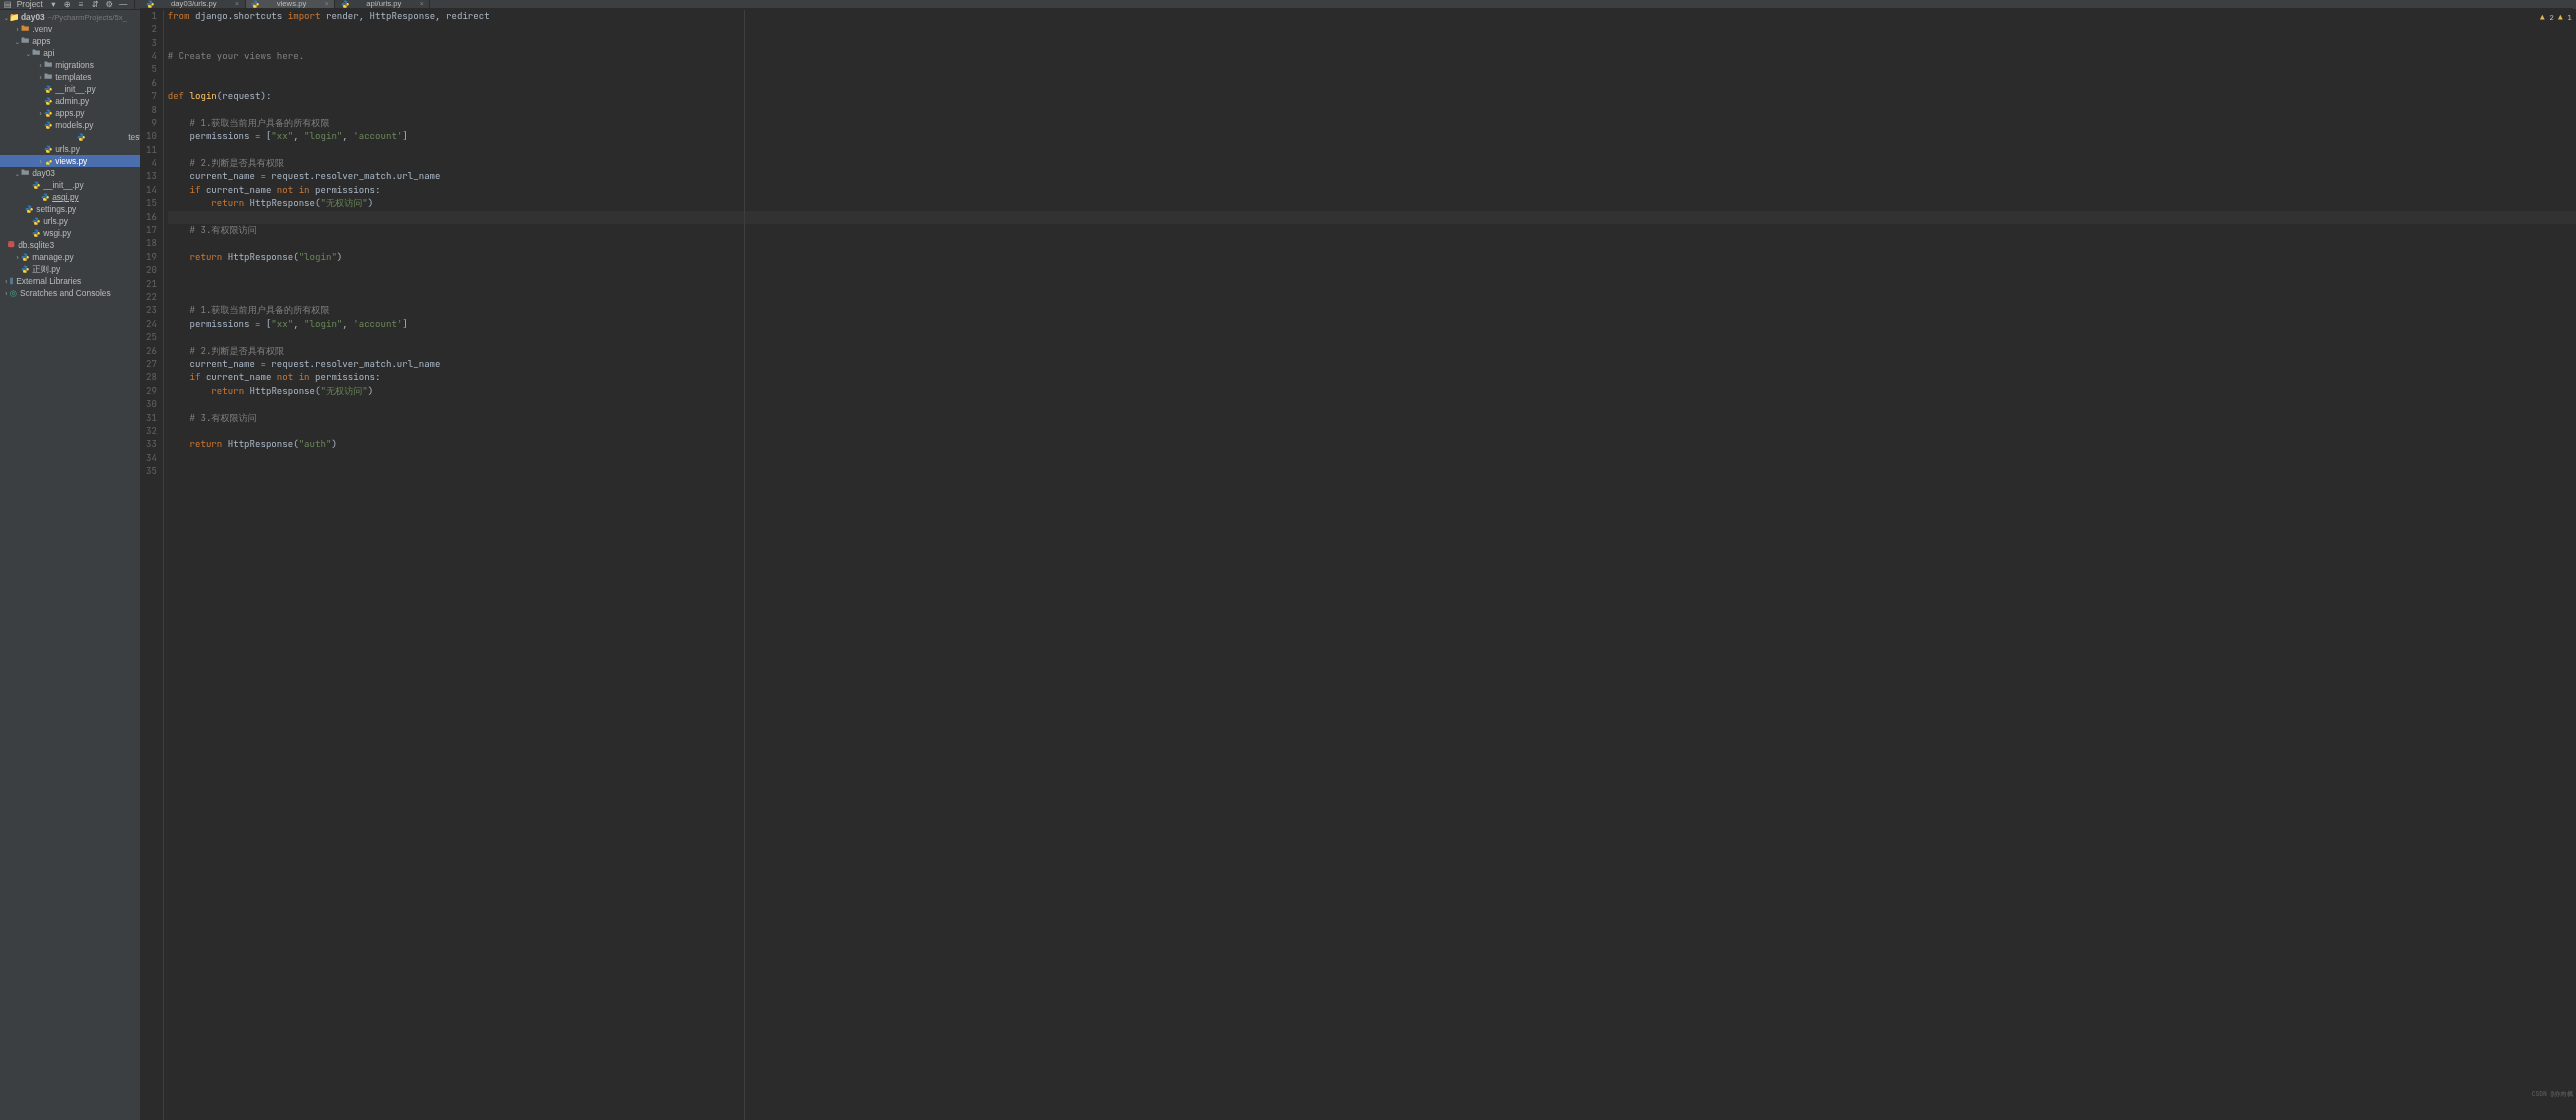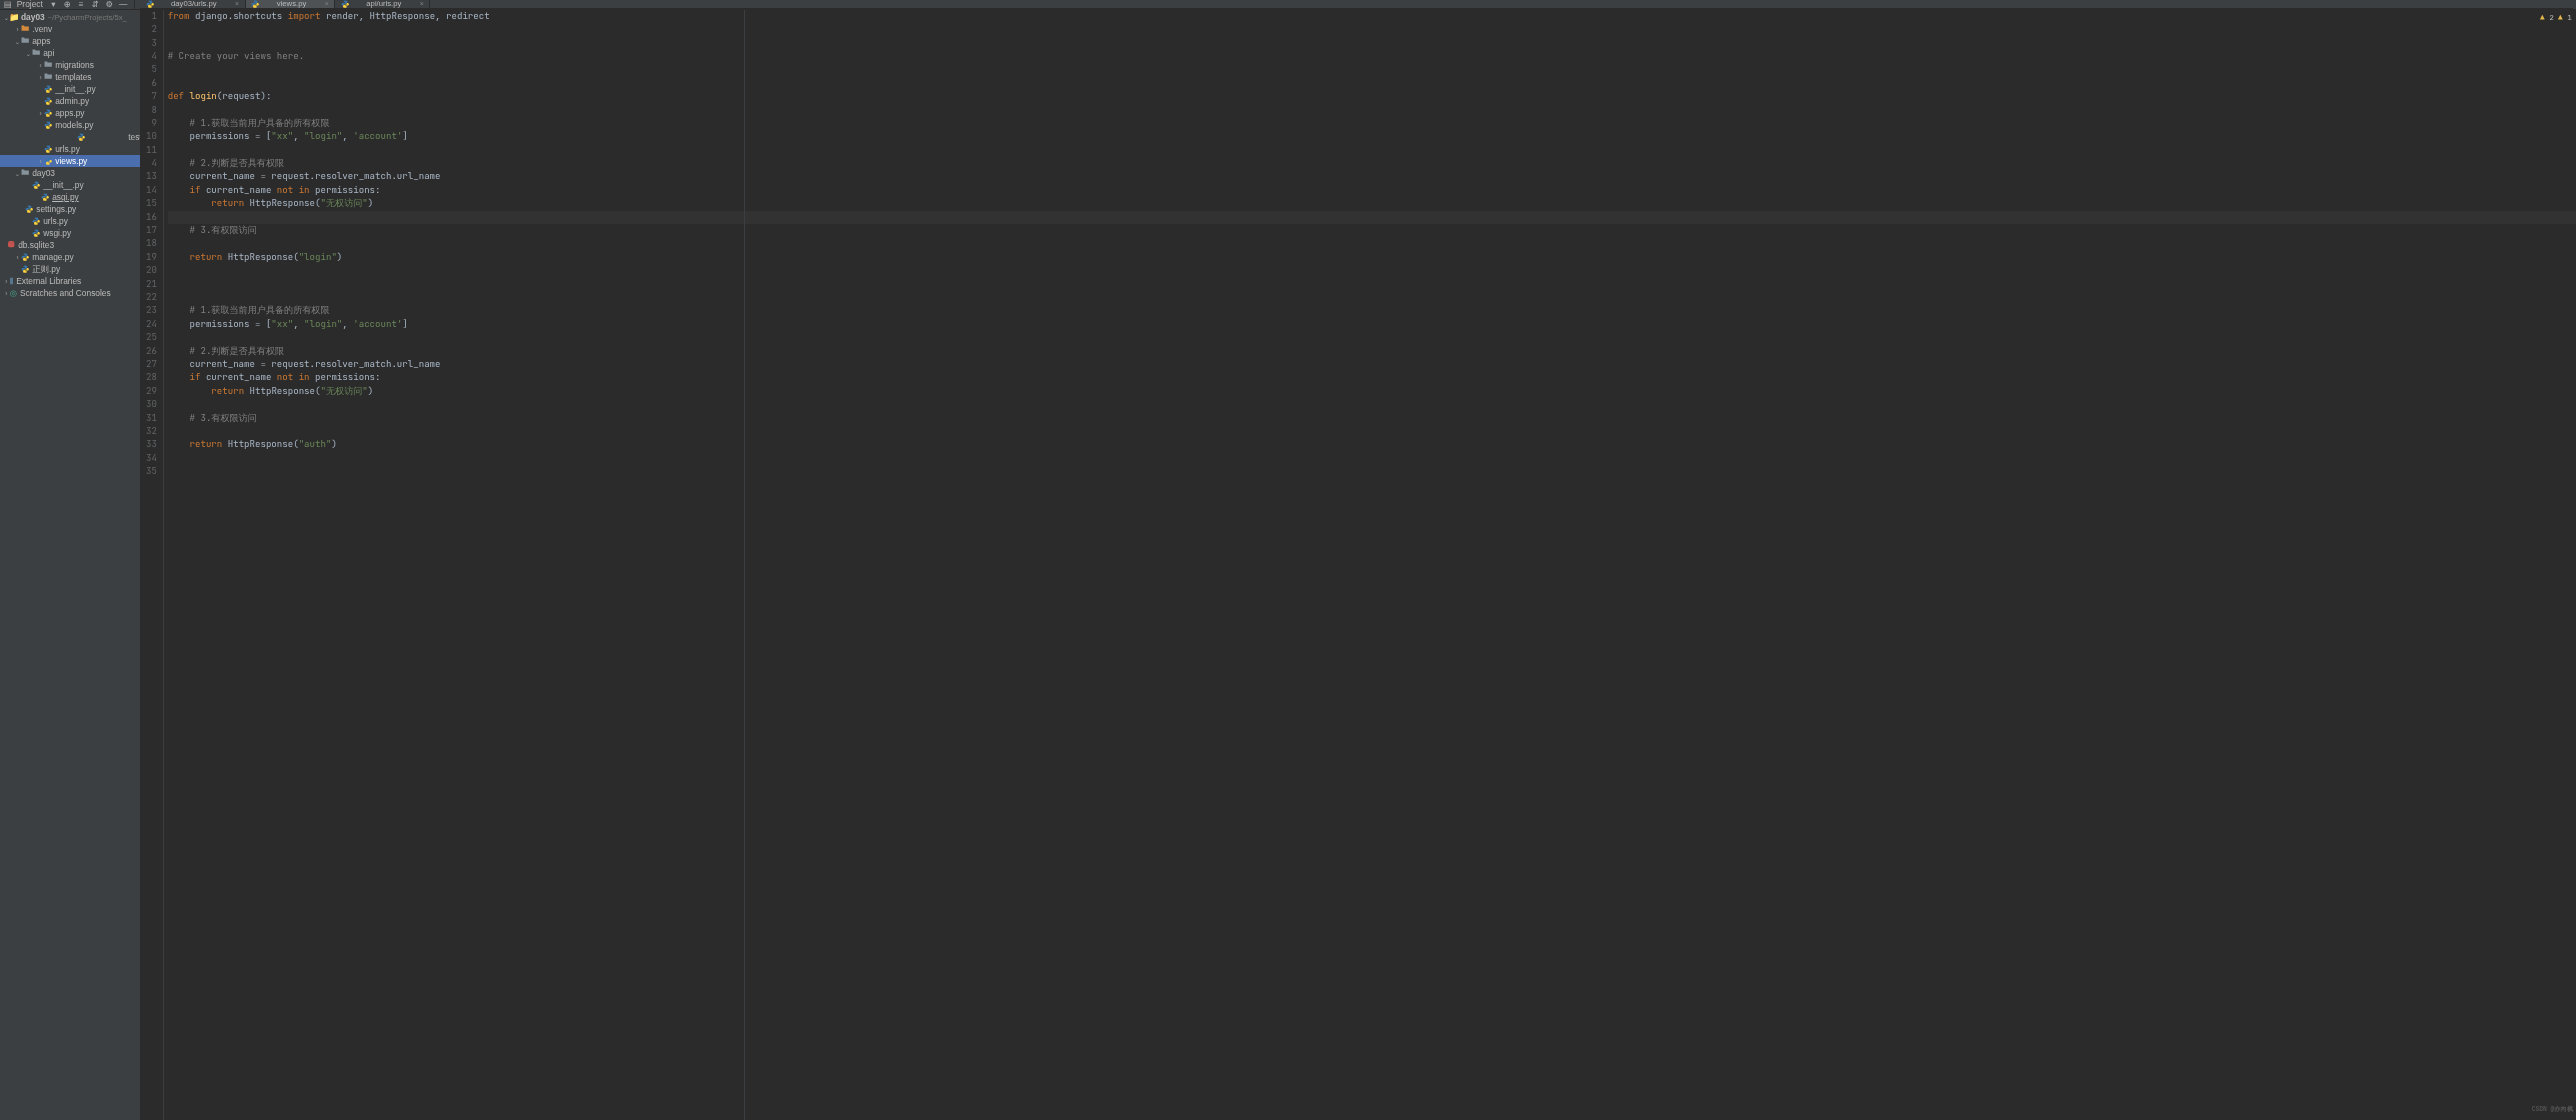--- a/index.html
+++ b/index.html
@@ -106,21 +106,21 @@
     .underline { text-decoration: underline wavy #808080; text-decoration-thickness: 0.7px; }
     .warnings {
       position: absolute;
       top: 1.4px; right: 4.2px;
       display: flex; gap: 4.2px;
       font-size: 7.7px;
       color: #bbbbbb;
       align-items: center;
     }
     .warn-tri { color: #e2b74d; }
-    .watermark { position:absolute; bottom:4px; right:2.8px; color:#555; font-size:6.3px;font-weight:bold;}
+    .watermark { position:absolute; bottom:19px; right:2.8px; color:#555; font-size:6.3px;font-weight:bold;}
   </style>
 </head>
 <body>
 
 <div class="toolbar">
   <span class="tb-icon">▤</span>
   <span class="proj-label">Project</span>
   <span class="tb-icon">▾</span>
   <span class="tb-icon">⊕</span>
   <span class="tb-icon">≡</span>

